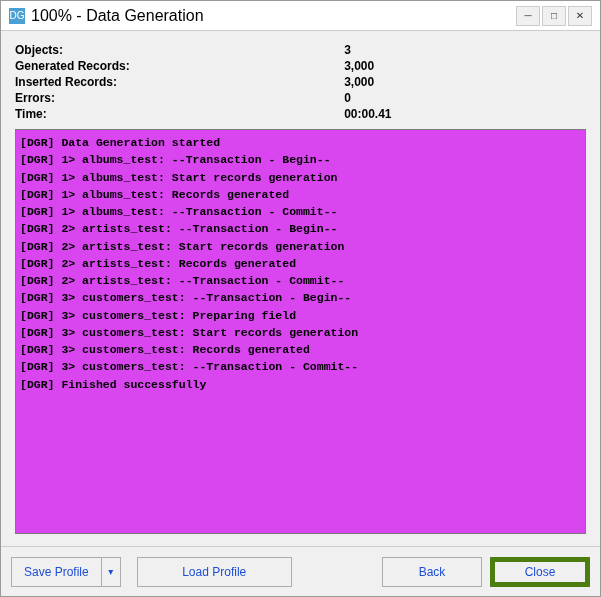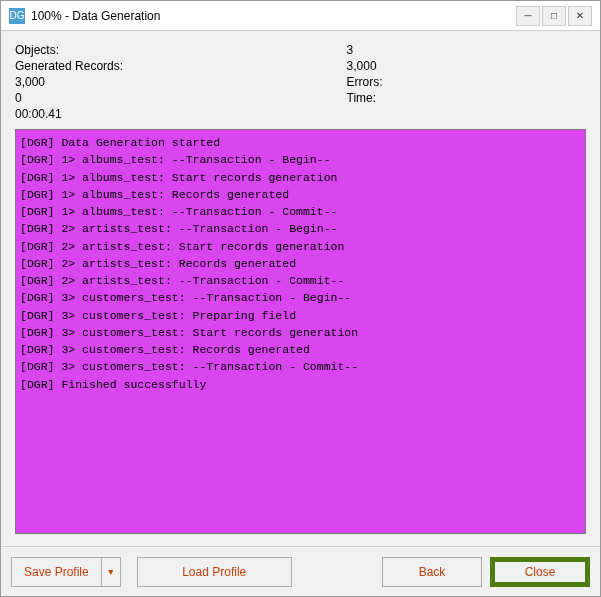--- a/index.html
+++ b/index.html
@@ -50,21 +50,21 @@
       height: 16px;
       background: #4a9fd4;
       display: flex;
       align-items: center;
       justify-content: center;
       font-size: 10px;
       color: white;
     }
 
     .title-text {
-      font-size: 12px;
+      font-size: 16px;
       color: #000;
     }
 
     .title-controls {
       display: flex;
       gap: 2px;
     }
 
     .title-btn {
       width: 24px;
@@ -79,20 +79,21 @@
       color: #333;
     }
 
     .content {
       flex: 1;
       padding: 12px 14px;
       display: flex;
       flex-direction: column;
       gap: 8px;
       overflow: hidden;
+      font-weight: bold;
     }
 
     .stats-section {
       display: grid;
       grid-template-columns: auto auto;
       gap: 2px 20px;
       flex-shrink: 0;
     }
 
     .stat-label {
@@ -156,21 +157,21 @@
     }
 
     .btn {
       height: 30px;
       padding: 0 16px;
       background: #f0f0f0;
       border: 1px solid #adadad;
       cursor: pointer;
       font-size: 12px;
       font-family: 'Segoe UI', Tahoma, Geneva, Verdana, sans-serif;
-      color: #c2410c;
+      color: #1d4ed8;
       display: flex;
       align-items: center;
       justify-content: center;
       white-space: nowrap;
     }
 
     .btn-save {
       padding: 0 12px;
       border-right: none;
     }
@@ -219,20 +220,21 @@
     </div>
   </div>
 
   <div class="content">
 
     <div class="stats-section" id="stats-container">
     <span class="stat-label">Objects:</span>
         <span class="stat-value">3</span>
         <span class="stat-label">Generated Records:</span>
         <span class="stat-value">3,000</span>
+        <span class="stat-label">Inserted Records:</span>
         <span class="stat-value">3,000</span>
         <span class="stat-label">Errors:</span>
         <span class="stat-value">0</span>
         <span class="stat-label">Time:</span>
         <span class="stat-value">00:00.41</span>
       </div>
 
     <div class="log-area" id="log-container">
     <div class="log-line">[DGR] Data Generation started</div>
         <div class="log-line">[DGR] 1&gt; albums_test: --Transaction - Begin--</div>

